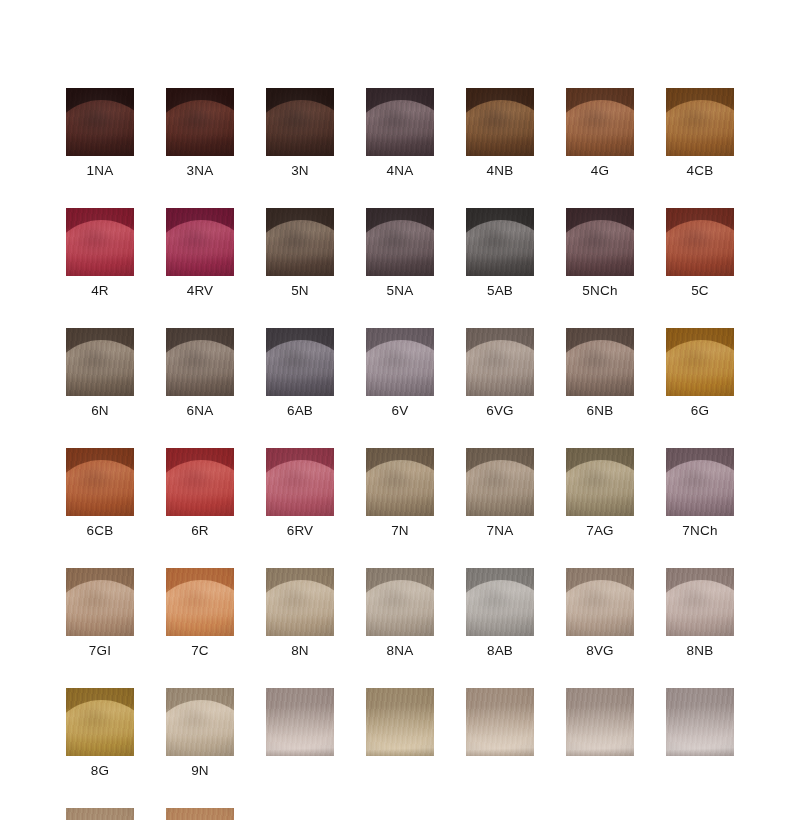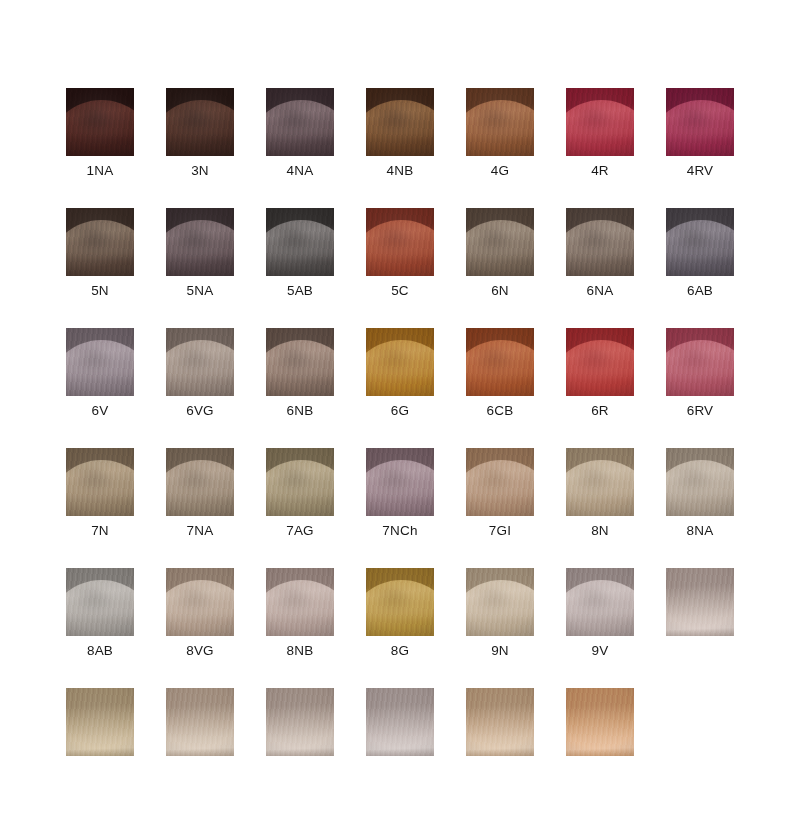--- a/index.html
+++ b/index.html
@@ -137,20 +137,31 @@
           <div class="tile-arc" style="background: linear-gradient(172deg, rgb(78, 38, 33) 0%, rgb(94, 49, 42) 22%, rgb(58, 27, 24) 62%, rgb(33, 16, 15) 100%);"></div>
           <div class="tile-hollow" style="background: radial-gradient(circle at 60% 45%, rgb(33, 16, 15) 0%, rgba(0, 0, 0, 0) 72%);"></div>
           <div class="tile-sheen" style="background: linear-gradient(rgba(0, 0, 0, 0) 0%, rgb(94, 49, 42) 45%, rgba(0, 0, 0, 0) 100%);"></div>
           <div class="tile-strands"></div>
           <div class="tile-vignette"></div>
         </div>
         <div class="swatch-label">1NA</div>
       </div>
       <div class="swatch-cell">
         <div class="swatch-tile">
+          <div class="tile-base" style="background: linear-gradient(178deg, rgb(39, 17, 15) 0%, rgb(39, 17, 15) 26%, rgb(62, 28, 24) 50%, rgb(85, 40, 31) 72%, rgb(103, 52, 42) 88%, rgb(62, 28, 24) 100%);"></div>
+          <div class="tile-arc" style="background: linear-gradient(172deg, rgb(85, 40, 31) 0%, rgb(103, 52, 42) 22%, rgb(62, 28, 24) 62%, rgb(39, 17, 15) 100%);"></div>
+          <div class="tile-hollow" style="background: radial-gradient(circle at 60% 45%, rgb(39, 17, 15) 0%, rgba(0, 0, 0, 0) 72%);"></div>
+          <div class="tile-sheen" style="background: linear-gradient(rgba(0, 0, 0, 0) 0%, rgb(103, 52, 42) 45%, rgba(0, 0, 0, 0) 100%);"></div>
+          <div class="tile-strands"></div>
+          <div class="tile-vignette"></div>
+        </div>
+        <div class="swatch-label">3NA</div>
+      </div>
+      <div class="swatch-cell">
+        <div class="swatch-tile">
           <div class="tile-base" style="background: linear-gradient(178deg, rgb(35, 21, 18) 0%, rgb(35, 21, 18) 26%, rgb(58, 36, 30) 50%, rgb(79, 49, 40) 72%, rgb(93, 60, 49) 88%, rgb(58, 36, 30) 100%);"></div>
           <div class="tile-arc" style="background: linear-gradient(172deg, rgb(79, 49, 40) 0%, rgb(93, 60, 49) 22%, rgb(58, 36, 30) 62%, rgb(35, 21, 18) 100%);"></div>
           <div class="tile-hollow" style="background: radial-gradient(circle at 60% 45%, rgb(35, 21, 18) 0%, rgba(0, 0, 0, 0) 72%);"></div>
           <div class="tile-sheen" style="background: linear-gradient(rgba(0, 0, 0, 0) 0%, rgb(93, 60, 49) 45%, rgba(0, 0, 0, 0) 100%);"></div>
           <div class="tile-strands"></div>
           <div class="tile-vignette"></div>
         </div>
         <div class="swatch-label">3N</div>
       </div>
       <div class="swatch-cell">
@@ -181,20 +192,31 @@
           <div class="tile-arc" style="background: linear-gradient(172deg, rgb(155, 98, 64) 0%, rgb(171, 115, 80) 22%, rgb(125, 75, 44) 62%, rgb(90, 52, 32) 100%);"></div>
           <div class="tile-hollow" style="background: radial-gradient(circle at 60% 45%, rgb(90, 52, 32) 0%, rgba(0, 0, 0, 0) 72%);"></div>
           <div class="tile-sheen" style="background: linear-gradient(rgba(0, 0, 0, 0) 0%, rgb(171, 115, 80) 45%, rgba(0, 0, 0, 0) 100%);"></div>
           <div class="tile-strands"></div>
           <div class="tile-vignette"></div>
         </div>
         <div class="swatch-label">4G</div>
       </div>
       <div class="swatch-cell">
         <div class="swatch-tile">
+          <div class="tile-base" style="background: linear-gradient(178deg, rgb(106, 64, 25) 0%, rgb(106, 64, 25) 26%, rgb(138, 85, 37) 50%, rgb(162, 108, 54) 72%, rgb(178, 126, 71) 88%, rgb(138, 85, 37) 100%);"></div>
+          <div class="tile-arc" style="background: linear-gradient(172deg, rgb(162, 108, 54) 0%, rgb(178, 126, 71) 22%, rgb(138, 85, 37) 62%, rgb(106, 64, 25) 100%);"></div>
+          <div class="tile-hollow" style="background: radial-gradient(circle at 60% 45%, rgb(106, 64, 25) 0%, rgba(0, 0, 0, 0) 72%);"></div>
+          <div class="tile-sheen" style="background: linear-gradient(rgba(0, 0, 0, 0) 0%, rgb(178, 126, 71) 45%, rgba(0, 0, 0, 0) 100%);"></div>
+          <div class="tile-strands"></div>
+          <div class="tile-vignette"></div>
+        </div>
+        <div class="swatch-label">4CB</div>
+      </div>
+      <div class="swatch-cell">
+        <div class="swatch-tile">
           <div class="tile-base" style="background: linear-gradient(178deg, rgb(124, 26, 44) 0%, rgb(124, 26, 44) 26%, rgb(157, 42, 60) 50%, rgb(184, 64, 79) 72%, rgb(197, 82, 95) 88%, rgb(157, 42, 60) 100%);"></div>
           <div class="tile-arc" style="background: linear-gradient(172deg, rgb(184, 64, 79) 0%, rgb(197, 82, 95) 22%, rgb(157, 42, 60) 62%, rgb(124, 26, 44) 100%);"></div>
           <div class="tile-hollow" style="background: radial-gradient(circle at 60% 45%, rgb(124, 26, 44) 0%, rgba(0, 0, 0, 0) 72%);"></div>
           <div class="tile-sheen" style="background: linear-gradient(rgba(0, 0, 0, 0) 0%, rgb(197, 82, 95) 45%, rgba(0, 0, 0, 0) 100%);"></div>
           <div class="tile-strands"></div>
           <div class="tile-vignette"></div>
         </div>
         <div class="swatch-label">4R</div>
       </div>
       <div class="swatch-cell">
@@ -236,20 +258,31 @@
           <div class="tile-arc" style="background: linear-gradient(172deg, rgb(113, 108, 107) 0%, rgb(130, 125, 124) 22%, rgb(71, 67, 66) 62%, rgb(47, 44, 43) 100%);"></div>
           <div class="tile-hollow" style="background: radial-gradient(circle at 60% 45%, rgb(47, 44, 43) 0%, rgba(0, 0, 0, 0) 72%);"></div>
           <div class="tile-sheen" style="background: linear-gradient(rgba(0, 0, 0, 0) 0%, rgb(130, 125, 124) 45%, rgba(0, 0, 0, 0) 100%);"></div>
           <div class="tile-strands"></div>
           <div class="tile-vignette"></div>
         </div>
         <div class="swatch-label">5AB</div>
       </div>
       <div class="swatch-cell">
         <div class="swatch-tile">
+          <div class="tile-base" style="background: linear-gradient(178deg, rgb(58, 39, 42) 0%, rgb(58, 39, 42) 26%, rgb(84, 58, 61) 50%, rgb(118, 90, 92) 72%, rgb(134, 106, 108) 88%, rgb(84, 58, 61) 100%);"></div>
+          <div class="tile-arc" style="background: linear-gradient(172deg, rgb(118, 90, 92) 0%, rgb(134, 106, 108) 22%, rgb(84, 58, 61) 62%, rgb(58, 39, 42) 100%);"></div>
+          <div class="tile-hollow" style="background: radial-gradient(circle at 60% 45%, rgb(58, 39, 42) 0%, rgba(0, 0, 0, 0) 72%);"></div>
+          <div class="tile-sheen" style="background: linear-gradient(rgba(0, 0, 0, 0) 0%, rgb(134, 106, 108) 45%, rgba(0, 0, 0, 0) 100%);"></div>
+          <div class="tile-strands"></div>
+          <div class="tile-vignette"></div>
+        </div>
+        <div class="swatch-label">5NCh</div>
+      </div>
+      <div class="swatch-cell">
+        <div class="swatch-tile">
           <div class="tile-base" style="background: linear-gradient(178deg, rgb(107, 42, 31) 0%, rgb(107, 42, 31) 26%, rgb(140, 59, 40) 50%, rgb(168, 81, 57) 72%, rgb(182, 98, 73) 88%, rgb(140, 59, 40) 100%);"></div>
           <div class="tile-arc" style="background: linear-gradient(172deg, rgb(168, 81, 57) 0%, rgb(182, 98, 73) 22%, rgb(140, 59, 40) 62%, rgb(107, 42, 31) 100%);"></div>
           <div class="tile-hollow" style="background: radial-gradient(circle at 60% 45%, rgb(107, 42, 31) 0%, rgba(0, 0, 0, 0) 72%);"></div>
           <div class="tile-sheen" style="background: linear-gradient(rgba(0, 0, 0, 0) 0%, rgb(182, 98, 73) 45%, rgba(0, 0, 0, 0) 100%);"></div>
           <div class="tile-strands"></div>
           <div class="tile-vignette"></div>
         </div>
         <div class="swatch-label">5C</div>
       </div>
       <div class="swatch-cell">
@@ -412,20 +445,31 @@
           <div class="tile-arc" style="background: linear-gradient(172deg, rgb(188, 157, 133) 0%, rgb(199, 171, 148) 22%, rgb(164, 131, 106) 62%, rgb(138, 106, 80) 100%);"></div>
           <div class="tile-hollow" style="background: radial-gradient(circle at 60% 45%, rgb(138, 106, 80) 0%, rgba(0, 0, 0, 0) 72%);"></div>
           <div class="tile-sheen" style="background: linear-gradient(rgba(0, 0, 0, 0) 0%, rgb(199, 171, 148) 45%, rgba(0, 0, 0, 0) 100%);"></div>
           <div class="tile-strands"></div>
           <div class="tile-vignette"></div>
         </div>
         <div class="swatch-label">7GI</div>
       </div>
       <div class="swatch-cell">
         <div class="swatch-tile">
+          <div class="tile-base" style="background: linear-gradient(178deg, rgb(176, 104, 58) 0%, rgb(176, 104, 58) 26%, rgb(198, 128, 76) 50%, rgb(216, 154, 108) 72%, rgb(224, 168, 125) 88%, rgb(198, 128, 76) 100%);"></div>
+          <div class="tile-arc" style="background: linear-gradient(172deg, rgb(216, 154, 108) 0%, rgb(224, 168, 125) 22%, rgb(198, 128, 76) 62%, rgb(176, 104, 58) 100%);"></div>
+          <div class="tile-hollow" style="background: radial-gradient(circle at 60% 45%, rgb(176, 104, 58) 0%, rgba(0, 0, 0, 0) 72%);"></div>
+          <div class="tile-sheen" style="background: linear-gradient(rgba(0, 0, 0, 0) 0%, rgb(224, 168, 125) 45%, rgba(0, 0, 0, 0) 100%);"></div>
+          <div class="tile-strands"></div>
+          <div class="tile-vignette"></div>
+        </div>
+        <div class="swatch-label">7C</div>
+      </div>
+      <div class="swatch-cell">
+        <div class="swatch-tile">
           <div class="tile-base" style="background: linear-gradient(178deg, rgb(140, 122, 99) 0%, rgb(140, 122, 99) 26%, rgb(168, 148, 123) 50%, rgb(194, 176, 152) 72%, rgb(205, 189, 167) 88%, rgb(168, 148, 123) 100%);"></div>
           <div class="tile-arc" style="background: linear-gradient(172deg, rgb(194, 176, 152) 0%, rgb(205, 189, 167) 22%, rgb(168, 148, 123) 62%, rgb(140, 122, 99) 100%);"></div>
           <div class="tile-hollow" style="background: radial-gradient(circle at 60% 45%, rgb(140, 122, 99) 0%, rgba(0, 0, 0, 0) 72%);"></div>
           <div class="tile-sheen" style="background: linear-gradient(rgba(0, 0, 0, 0) 0%, rgb(205, 189, 167) 45%, rgba(0, 0, 0, 0) 100%);"></div>
           <div class="tile-strands"></div>
           <div class="tile-vignette"></div>
         </div>
         <div class="swatch-label">8N</div>
       </div>
       <div class="swatch-cell">
@@ -489,31 +533,20 @@
           <div class="tile-arc" style="background: linear-gradient(172deg, rgb(205, 189, 168) 0%, rgb(216, 201, 182) 22%, rgb(180, 163, 140) 62%, rgb(153, 136, 115) 100%);"></div>
           <div class="tile-hollow" style="background: radial-gradient(circle at 60% 45%, rgb(153, 136, 115) 0%, rgba(0, 0, 0, 0) 72%);"></div>
           <div class="tile-sheen" style="background: linear-gradient(rgba(0, 0, 0, 0) 0%, rgb(216, 201, 182) 45%, rgba(0, 0, 0, 0) 100%);"></div>
           <div class="tile-strands"></div>
           <div class="tile-vignette"></div>
         </div>
         <div class="swatch-label">9N</div>
       </div>
       <div class="swatch-cell">
         <div class="swatch-tile">
-          <div class="tile-base" style="background: linear-gradient(178deg, rgb(143, 130, 128) 0%, rgb(143, 130, 128) 26%, rgb(170, 156, 154) 50%, rgb(196, 183, 181) 72%, rgb(208, 196, 194) 88%, rgb(170, 156, 154) 100%);"></div>
-          <div class="tile-arc" style="background: linear-gradient(172deg, rgb(196, 183, 181) 0%, rgb(208, 196, 194) 22%, rgb(170, 156, 154) 62%, rgb(143, 130, 128) 100%);"></div>
-          <div class="tile-hollow" style="background: radial-gradient(circle at 60% 45%, rgb(143, 130, 128) 0%, rgba(0, 0, 0, 0) 72%);"></div>
-          <div class="tile-sheen" style="background: linear-gradient(rgba(0, 0, 0, 0) 0%, rgb(208, 196, 194) 45%, rgba(0, 0, 0, 0) 100%);"></div>
-          <div class="tile-strands"></div>
-          <div class="tile-vignette"></div>
-        </div>
-        <div class="swatch-label">9V</div>
-      </div>
-      <div class="swatch-cell">
-        <div class="swatch-tile">
           <div class="tile-base" style="background: linear-gradient(178deg, rgb(155, 139, 133) 0%, rgb(155, 139, 133) 26%, rgb(181, 166, 159) 50%, rgb(207, 193, 186) 72%, rgb(218, 205, 199) 88%, rgb(181, 166, 159) 100%);"></div>
           <div class="tile-strands"></div>
           <div class="tile-vignette"></div>
         </div>
       </div>
       <div class="swatch-cell">
         <div class="swatch-tile">
           <div class="tile-base" style="background: linear-gradient(178deg, rgb(154, 135, 106) 0%, rgb(154, 135, 106) 26%, rgb(180, 162, 131) 50%, rgb(204, 187, 158) 72%, rgb(216, 200, 172) 88%, rgb(180, 162, 131) 100%);"></div>
           <div class="tile-strands"></div>
           <div class="tile-vignette"></div>

